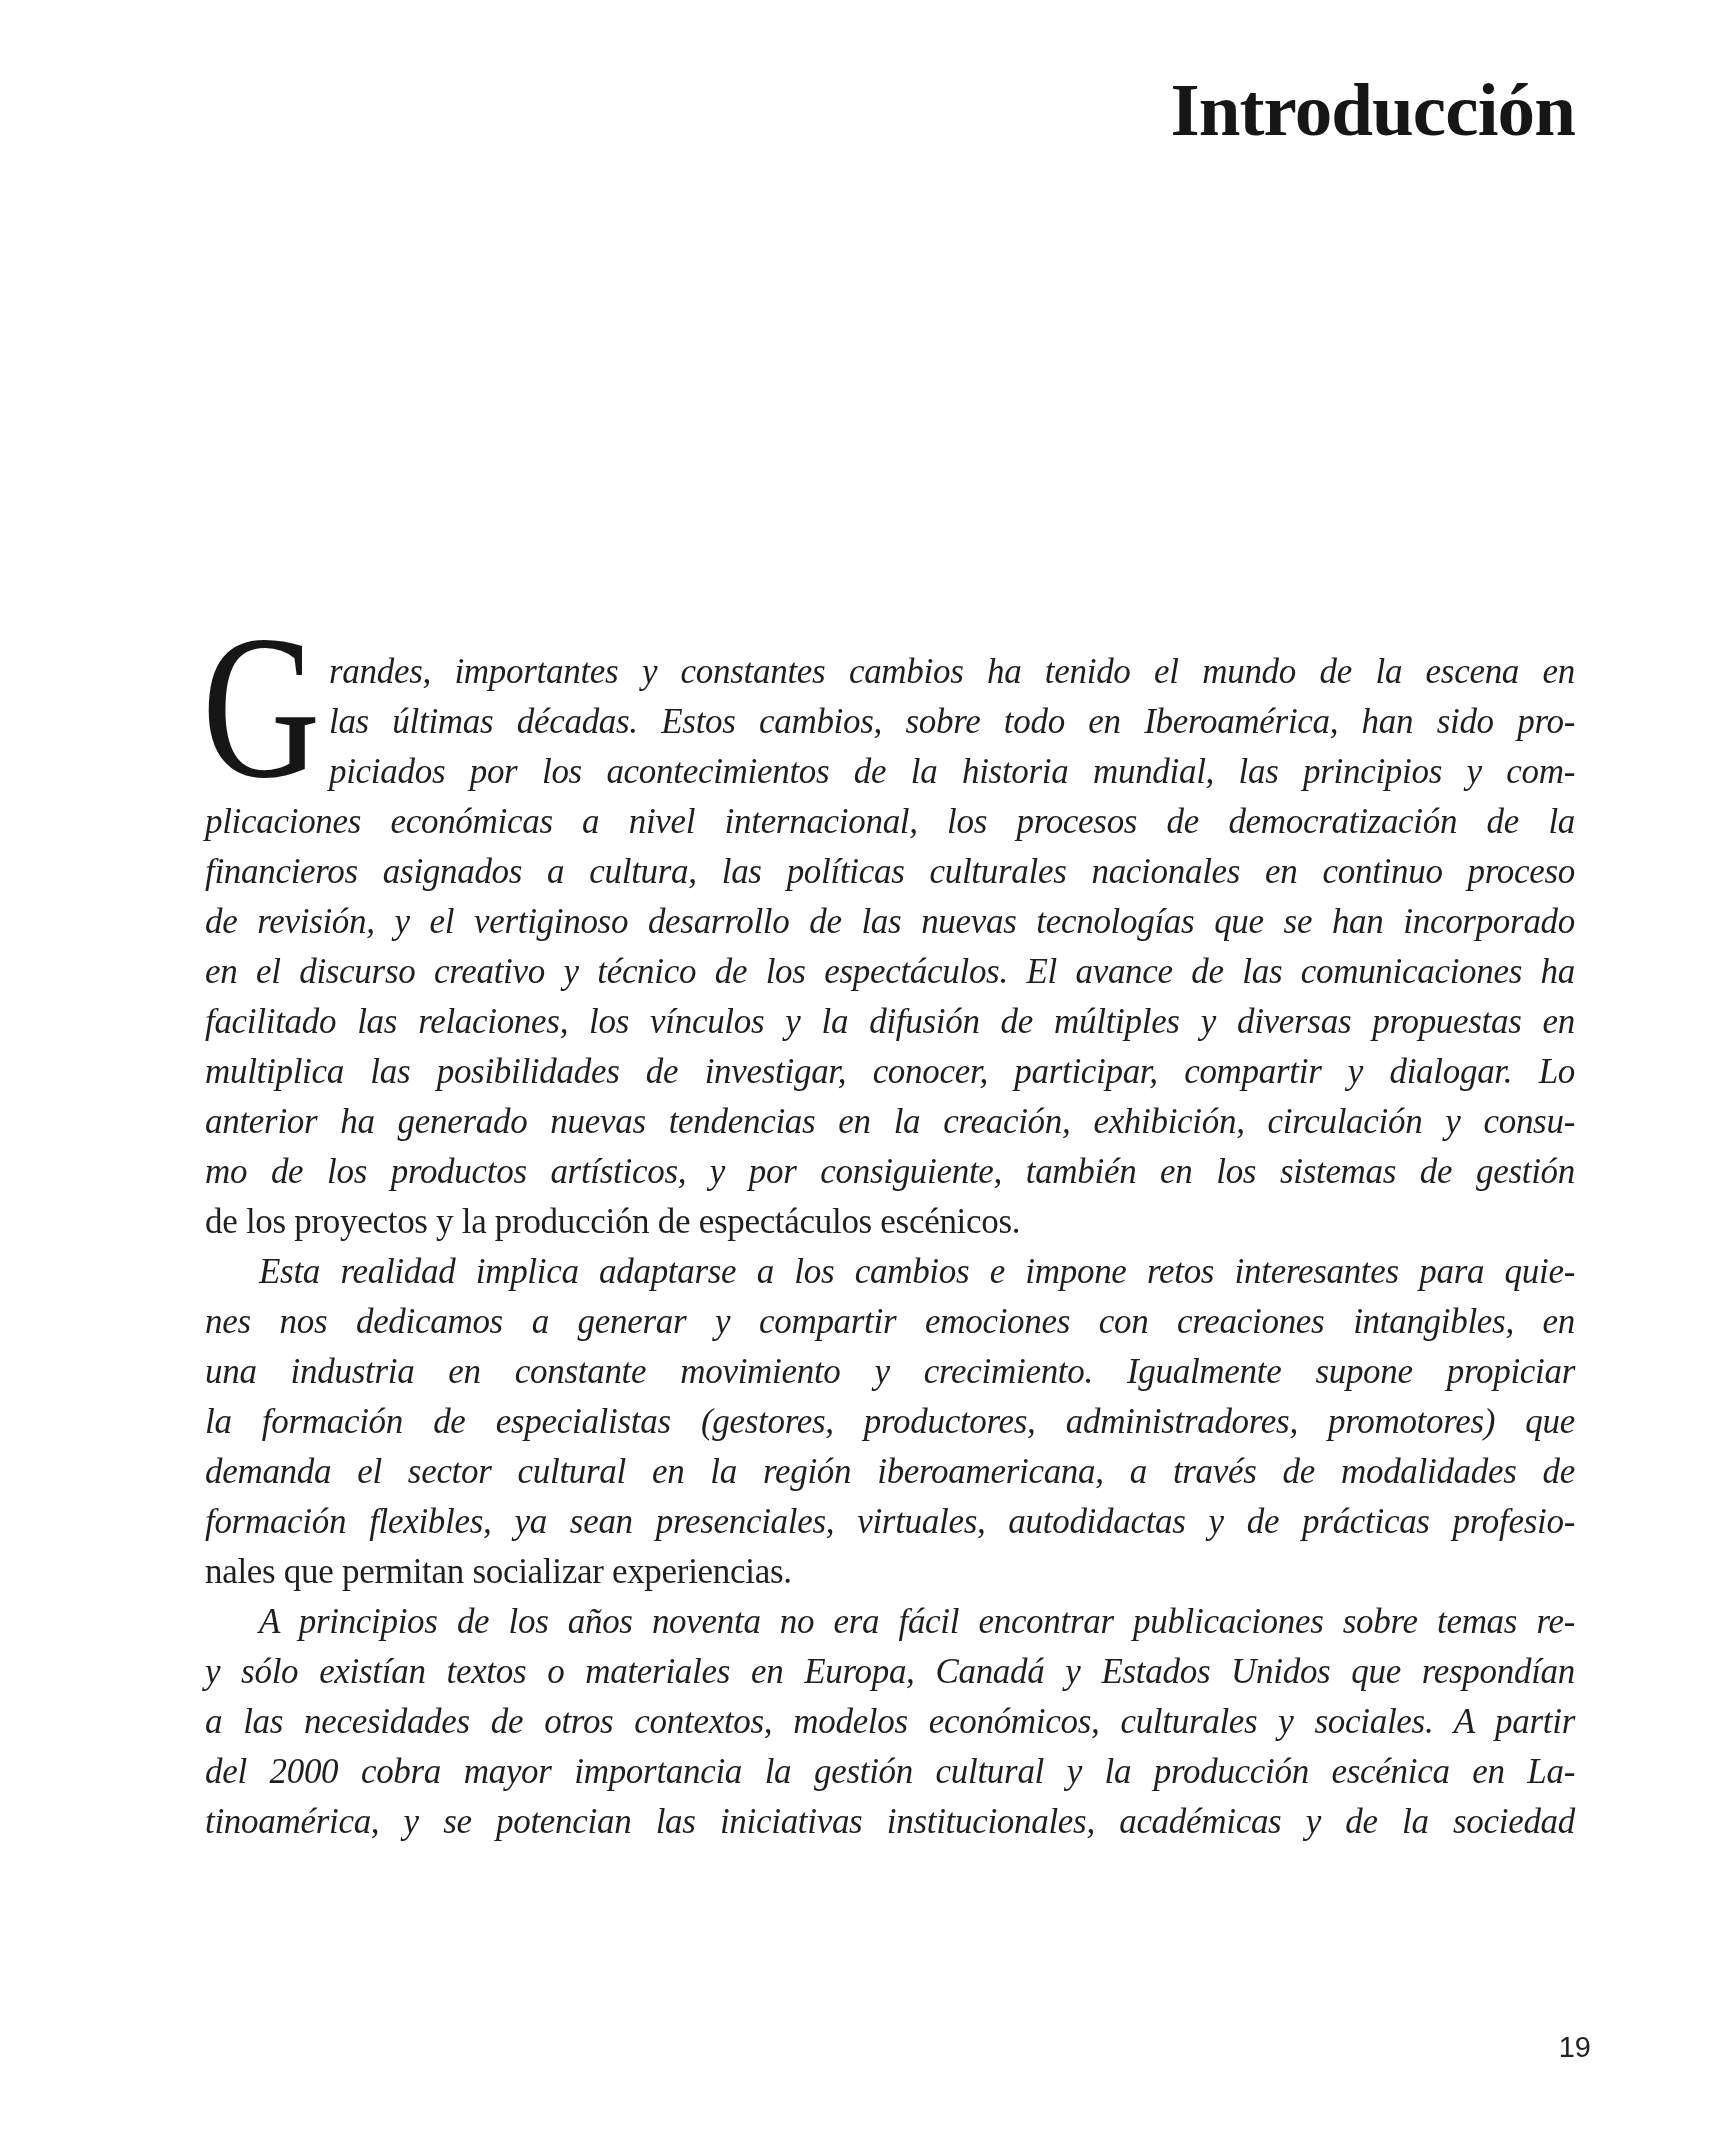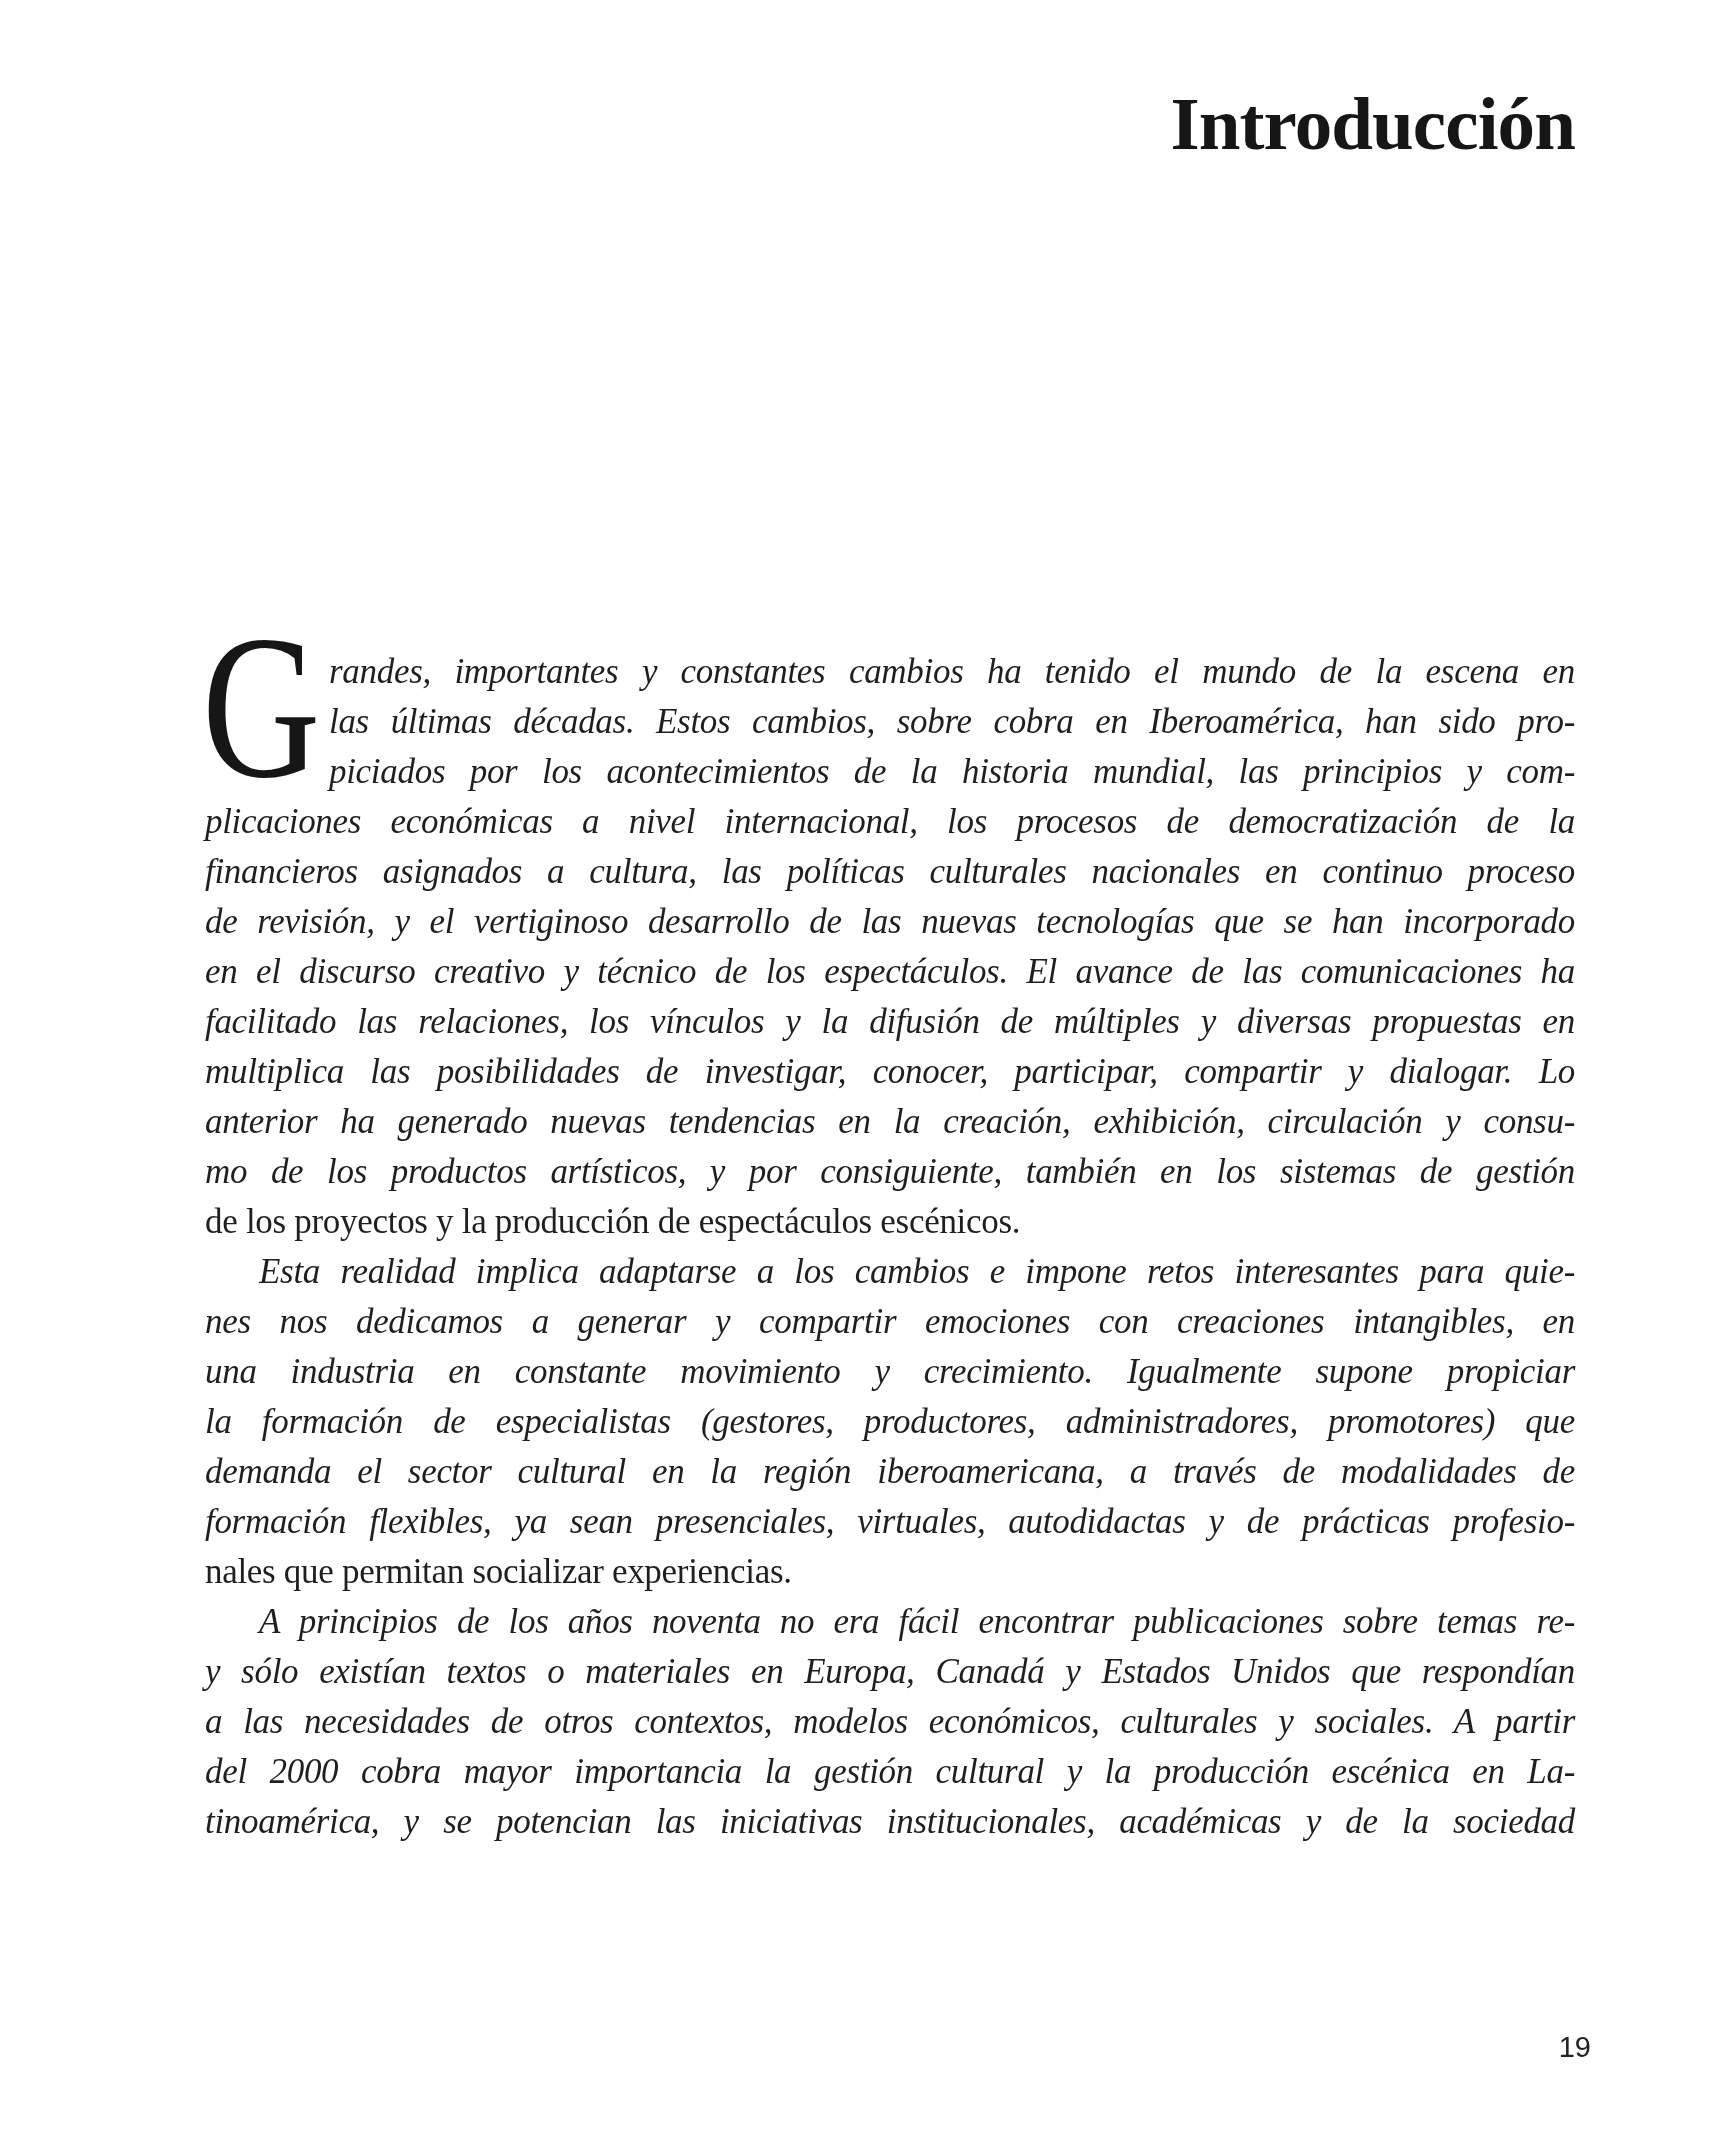--- a/index.html
+++ b/index.html
@@ -7,21 +7,21 @@
     position: relative;
     width: 1719px;
     height: 2155px;
     background: #ffffff;
     overflow: hidden;
     font-family: "Liberation Serif", serif;
   }
   .title {
     position: absolute;
     left: 205px;
-    top: 86px;
+    top: 72px;
     width: 1370px;
     margin: 0;
     text-align: right;
     font-family: "Liberation Serif", serif;
     font-weight: bold;
     font-size: 75px;
     letter-spacing: -0.9px;
     color: #161616;
     line-height: 1;
   }
@@ -69,21 +69,21 @@
 </style>
 </head>
 <body>
 
 <div class="page">
   <h1 class="title">Introducción</h1>
   <span class="dropcap">G</span>
   <div class="body-text">
     <div id="paragraphs">
         <div class="line j dc">randes, importantes y constantes cambios ha tenido el mundo de la escena en</div>
-        <div class="line j dc">las últimas décadas. Estos cambios, sobre cobra en Iberoamérica, han sido pro-</div>
+        <div class="line j dc">las últimas décadas. Estos cambios, sobre todo en Iberoamérica, han sido pro-</div>
         <div class="line j dc">piciados por los acontecimientos de la historia mundial, las principios y com-</div>
         <div class="line j">plicaciones económicas a nivel internacional, los procesos de democratización de la</div>
         <div class="line j">financieros asignados a cultura, las políticas culturales nacionales en continuo proceso</div>
         <div class="line j">de revisión, y el vertiginoso desarrollo de las nuevas tecnologías que se han incorporado</div>
         <div class="line j">en el discurso creativo y técnico de los espectáculos. El avance de las comunicaciones ha</div>
         <div class="line j">facilitado las relaciones, los vínculos y la difusión de múltiples y diversas propuestas en</div>
         <div class="line j">multiplica las posibilidades de investigar, conocer, participar, compartir y dialogar. Lo</div>
         <div class="line j">anterior ha generado nuevas tendencias en la creación, exhibición, circulación y consu-</div>
         <div class="line j">mo de los productos artísticos, y por consiguiente, también en los sistemas de gestión</div>
         <div class="line">de los proyectos y la producción de espectáculos escénicos.</div>

